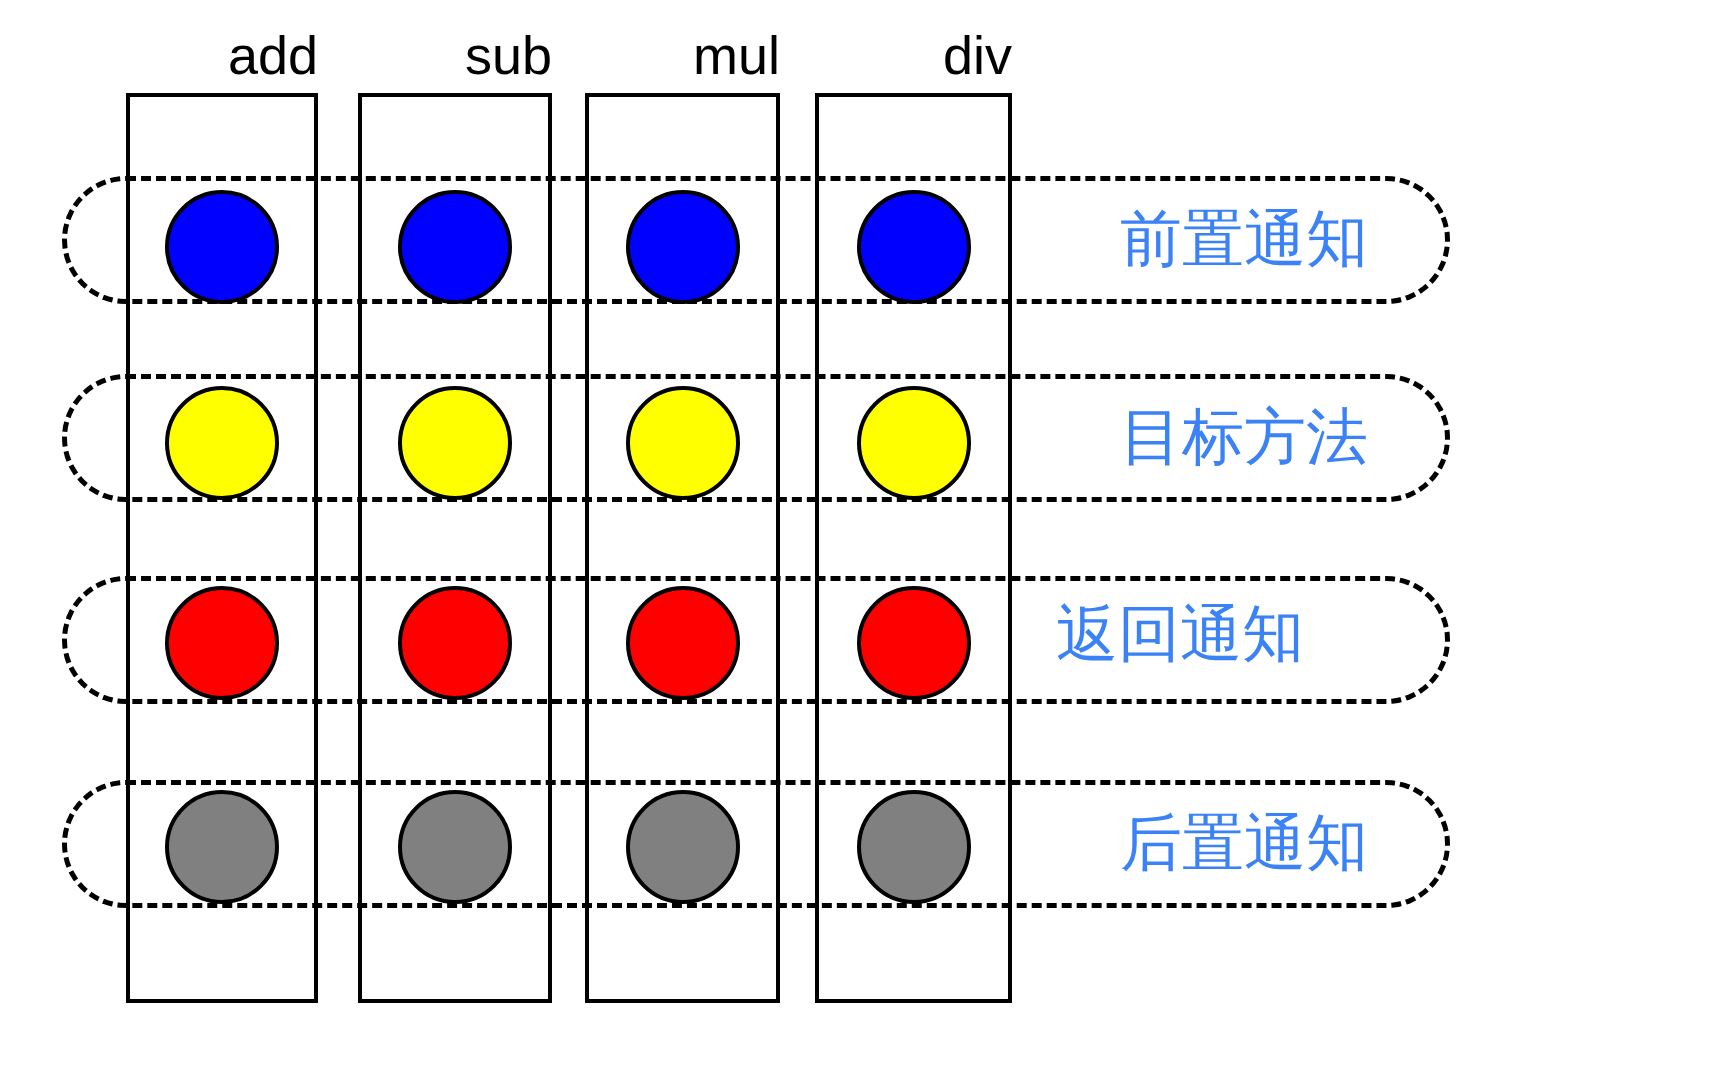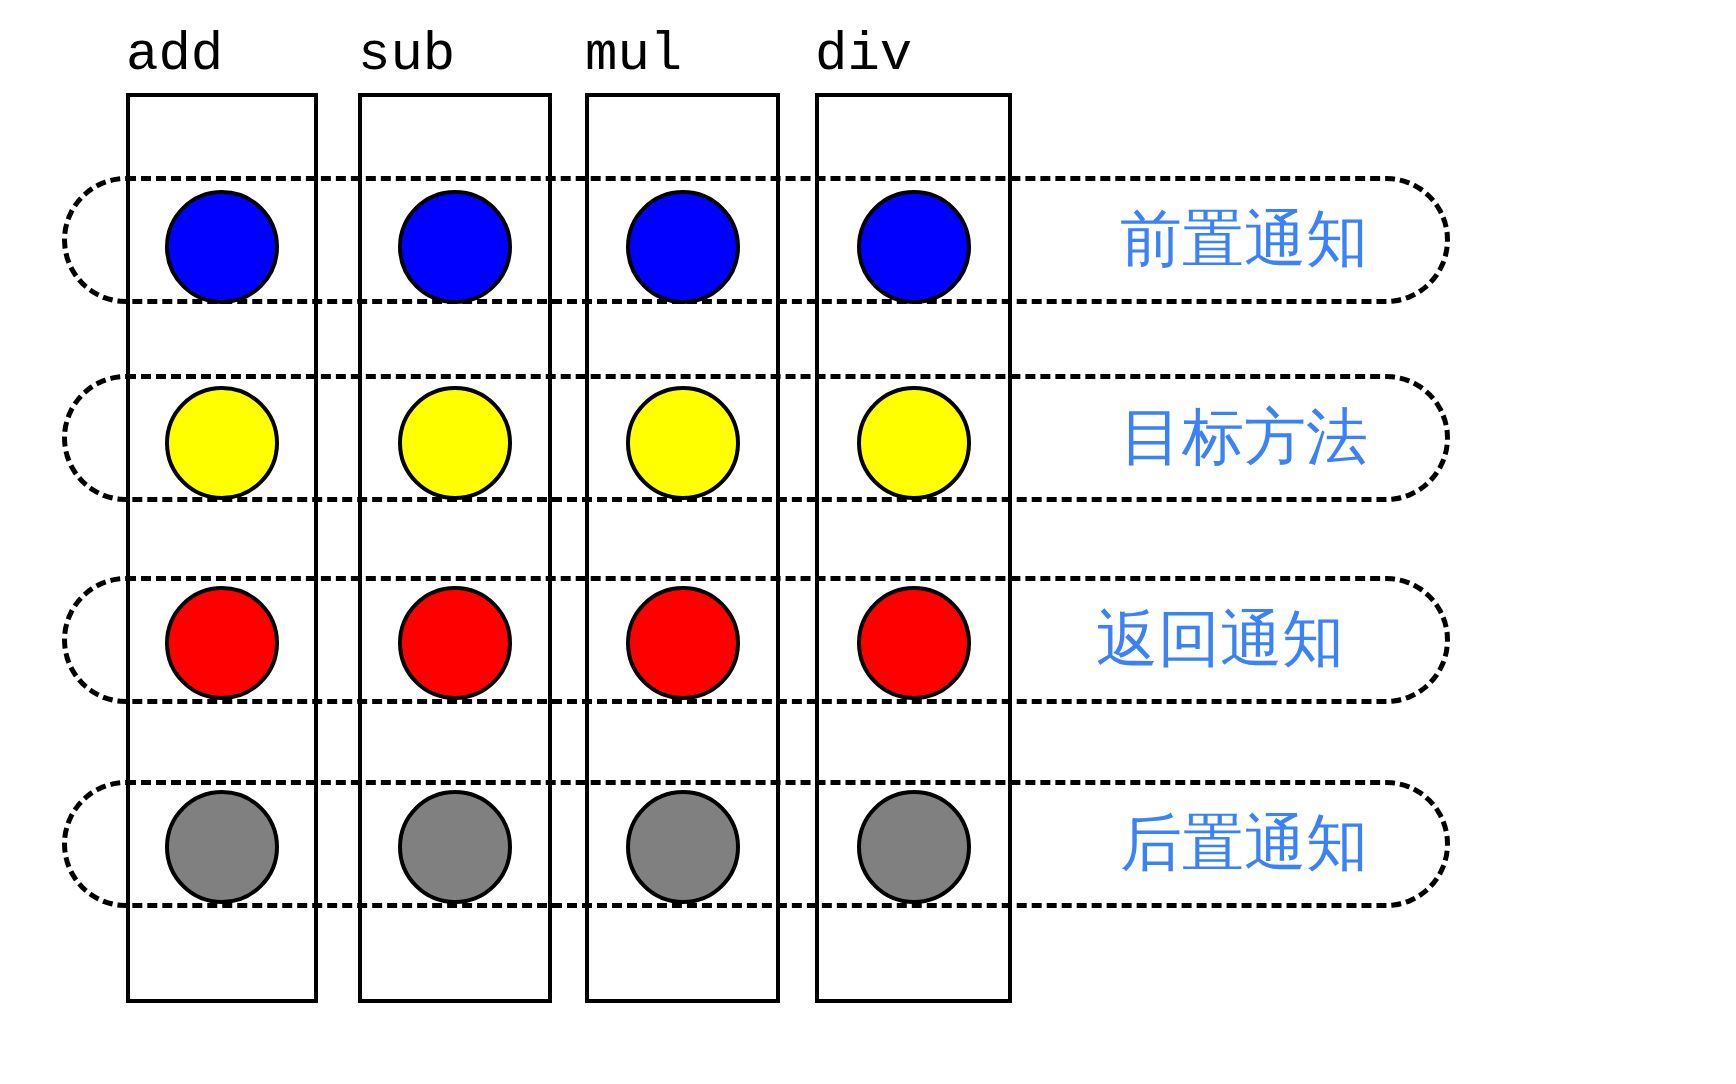--- a/index.html
+++ b/index.html
@@ -17,25 +17,25 @@
   #diagram-root {
     position: relative;
     width: 1736px;
     height: 1084px;
     background: #ffffff;
   }
 
   
   .col-header {
     position: absolute;
-    text-align: left;
+    text-align: right;
     font-size: 54px;
     line-height: 54px;
     color: #000000;
-    font-family: Liberation Mono, monospace;
+    font-family: Liberation Sans, sans-serif;
     white-space: nowrap;
   }
 
   
   .col-box {
     position: absolute;
     border: 4px solid #000000;
     box-sizing: border-box;
     background: transparent;
   }
@@ -102,16 +102,16 @@
   <div class="node-circle" style="left:626px; top:586px; width:114px; height:114px; background:#FF0000;"></div>
   <div class="node-circle" style="left:857px; top:586px; width:114px; height:114px; background:#FF0000;"></div>
 
   <div class="node-circle" style="left:165px; top:790px; width:114px; height:114px; background:#808080;"></div>
   <div class="node-circle" style="left:398px; top:790px; width:114px; height:114px; background:#808080;"></div>
   <div class="node-circle" style="left:626px; top:790px; width:114px; height:114px; background:#808080;"></div>
   <div class="node-circle" style="left:857px; top:790px; width:114px; height:114px; background:#808080;"></div>
 
   <div class="advice-label" style="left:1120px; top:208px;">前置通知</div>
   <div class="advice-label" style="left:1120px; top:406px;">目标方法</div>
-  <div class="advice-label" style="left:1096px; top:608px;">返回通知</div>
+  <div class="advice-label" style="left:1056px; top:608px;font-family:Liberation Mono, monospace;">返回通知</div>
   <div class="advice-label" style="left:1120px; top:812px;">后置通知</div>
 
 </div>
 
 </body></html>

